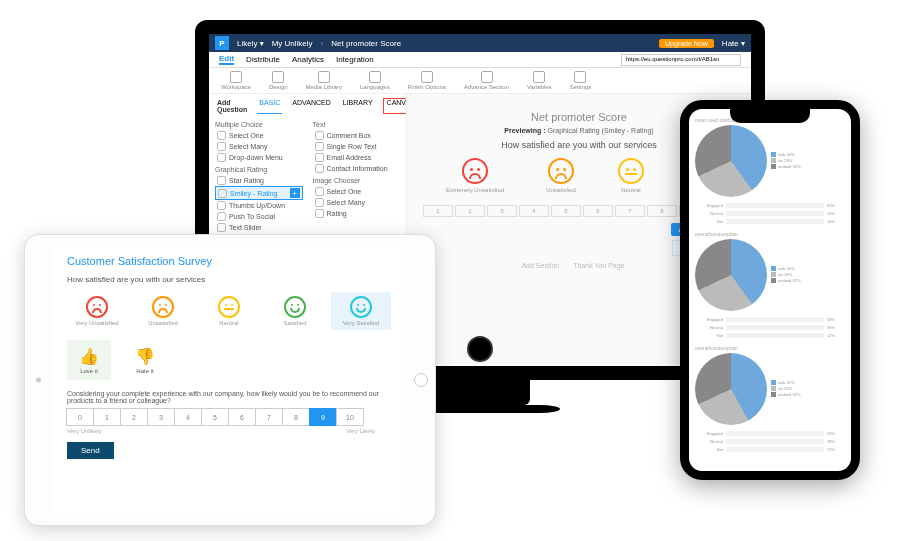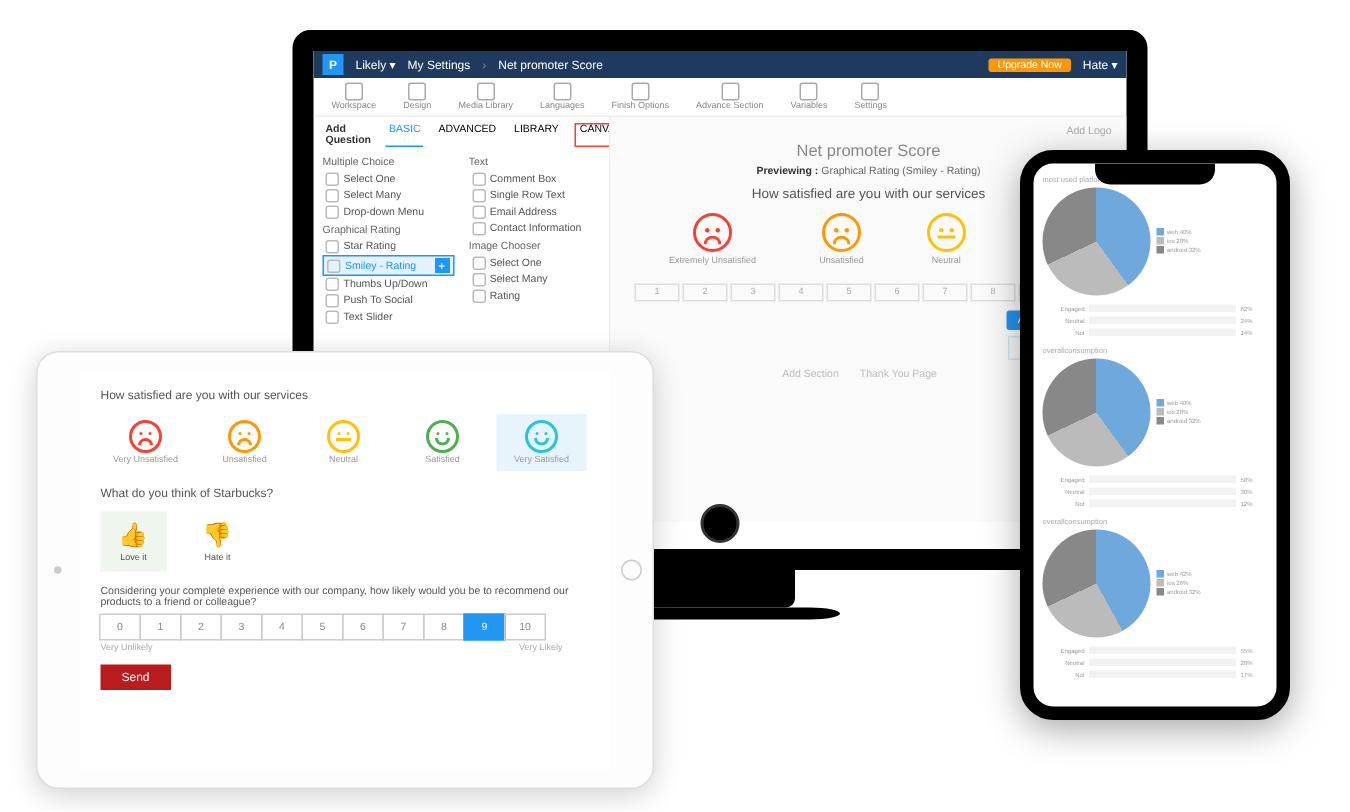--- a/index.html
+++ b/index.html
@@ -83,21 +83,21 @@
 .c-teal{color:#26c6da}
 .thumbs{display:flex;gap:12px;margin:6px 0 10px}
 .thumb-box{width:44px;height:40px;display:flex;flex-direction:column;align-items:center;justify-content:center;font-size:6px;gap:2px}
 .thumb-box.sel{background:#eef6ee}
 .thumb-box .tico{font-size:16px}
 .nps-q{font-size:7px;margin-bottom:4px}
 .nps-scale{display:flex}
 .nps-scale span{width:28px;height:18px;border:1px solid #ccc;margin-left:-1px;display:flex;align-items:center;justify-content:center;font-size:7px;color:#888}
 .nps-scale span.sel{background:#2196f3;color:#fff;border-color:#2196f3}
 .nps-ends{display:flex;justify-content:space-between;font-size:6px;color:#aaa;width:308px;margin-top:2px}
-.send-btn{background:#b91c1c;color:#fff;padding:4px 14px;font-size:8px;border:none;margin-top:8px}
+.send-btn{background:#0c4a6e;color:#fff;padding:4px 14px;font-size:8px;border:none;margin-top:8px}
 
 
 .phone{position:absolute;right:40px;top:100px;width:180px;height:380px;background:#fff;border:9px solid #000;border-radius:22px;box-shadow:0 6px 24px rgba(0,0,0,.35);overflow:hidden}
 .notch{position:absolute;top:0;left:50%;transform:translateX(-50%);width:80px;height:14px;background:#000;border-radius:0 0 10px 10px;z-index:2}
 .phone-inner{padding:6px 6px 4px;height:100%;overflow:hidden}
 .chart-block{margin-bottom:6px}
 .chart-title{font-size:5px;color:#aaa;margin:2px 0}
 .chart-row{display:flex;align-items:center;gap:4px}
 .pie{width:72px;height:72px;border-radius:50%;background:conic-gradient(#6fa8dc 0 145deg,#bbb 145deg 245deg,#888 245deg 360deg);position:relative}
 .pie-lbls{flex:1;font-size:4px;color:#999}
@@ -110,26 +110,33 @@
 .bar-val{width:18px}
 </style>
 </head>
 <body>
 
 <div class="monitor">
  <div class="monitor-screen">
   <div class="top-bar">
     <span class="logo-sq">P</span>
     <span>Likely ▾</span>
-    <span>My Settings</span>
+    <span>My Unlikely</span>
     <span class="crumb-sep">›</span>
     <span>Net promoter Score</span>
     <span class="spacer"></span>
     <span class="upgrade-btn">Upgrade Now</span>
     <span>Hate ▾</span>
+  </div>
+  <div class="main-tabs">
+    <span class="active">Edit</span>
+    <span>Distribute</span>
+    <span>Analytics</span>
+    <span>Integration</span>
+    <span class="url-box">https://eu.questionpro.com/t/AB1sn</span>
   </div>
   <div class="toolbar">
     <div class="tool-item">
           <span class="tool-ico"></span>
           <span>Workspace</span>
         </div>
     <div class="tool-item">
           <span class="tool-ico"></span>
           <span>Design</span>
         </div>
@@ -305,20 +312,21 @@
   <div class="monitor-home"></div>
  </div>
  <div class="monitor-stand"></div>
  <div class="monitor-foot"></div>
 </div>
 
 <div class="tablet">
  <span class="tablet-cam"></span>
  <span class="tablet-home"></span>
  <div class="tablet-inner">
+  <div class="t-title">Customer Satisfaction Survey</div>
   <div class="t-q">How satisfied are you with our services</div>
   <div class="t-smileys">
     <div class="t-sm">
           <div class="face sad c-red">
             <span class="eye l"></span>
             <span class="eye r"></span>
             <span class="mouth"></span>
           </div>
           <span class="lbl">Very Unsatisfied</span>
         </div>
@@ -348,21 +356,20 @@
         </div>
     <div class="t-sm sel">
           <div class="face c-teal">
             <span class="eye l"></span>
             <span class="eye r"></span>
             <span class="mouth"></span>
           </div>
           <span class="lbl">Very Satisfied</span>
         </div>
   </div>
-  <div class="t-q">What do you think of Starbucks?</div>
   <div class="thumbs">
     <div class="thumb-box sel">
           <span class="tico c-grn">👍</span>
           <span>Love it</span>
         </div>
     <div class="thumb-box">
           <span class="tico" style="color:#888">👎</span>
           <span>Hate it</span>
         </div>
   </div>

